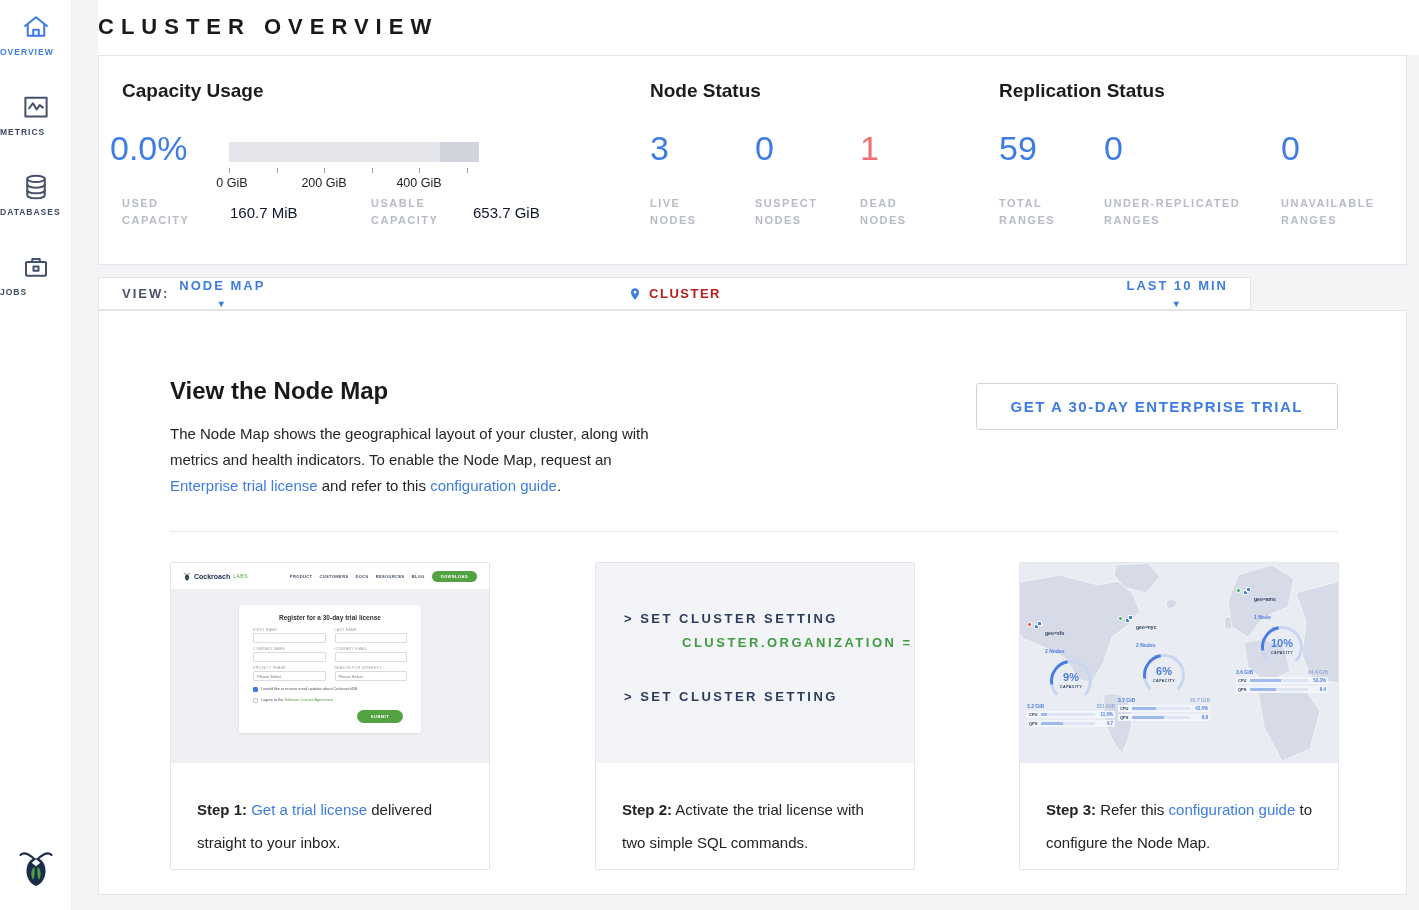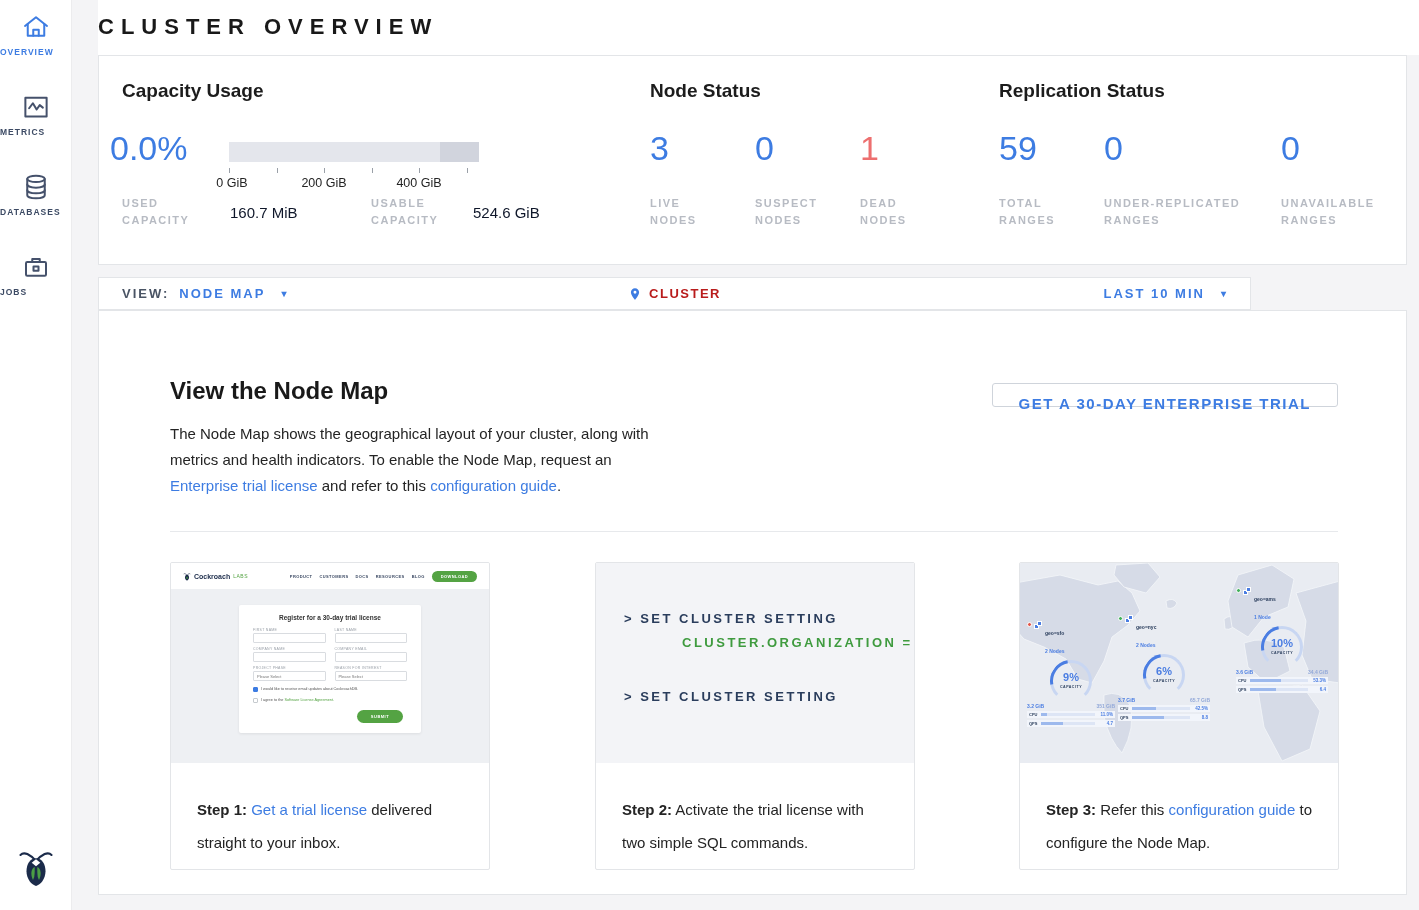--- a/index.html
+++ b/index.html
@@ -51,33 +51,33 @@
   .tick { position:absolute; top:112px; width:1px; height:5px; background:#9aa0a8; }
   .tick-lbl { position:absolute; top:120px; font-size:12.5px; color:#242424; transform:translateX(-50%); white-space:nowrap; }
 
   
   .view-bar {
     left:98px; top:277px; width:1153px; height:33px;
     display:flex; align-items:center; font-size:13px; letter-spacing:2px;
   }
   .view-left { position:absolute; left:23px; display:flex; align-items:center; gap:10px; }
   .view-label { color:#4a5464; font-weight:bold; }
-  .dd { color:#3d7ce2; font-weight:bold; cursor:pointer; display:flex; align-items:center; gap:16px; }
+  .dd { color:#3d7ce2; font-weight:bold; cursor:pointer; display:flex; align-items:center; gap:5px;flex-direction:column; }
   .caret { font-size:10px; color:#3d7ce2; }
   .view-center { margin:0 auto; display:flex; align-items:center; gap:7px; font-weight:bold; letter-spacing:1.5px; color:#b91c1c; }
   .view-right { position:absolute; right:22px; }
 
   
   .main-panel { left:98px; top:310px; width:1309px; height:585px; }
   .nm-title { position:absolute; left:71px; top:66px; font-size:24px; font-weight:700; color:#191919; }
   .nm-desc { position:absolute; left:71px; top:110px; width:480px; font-size:15px; line-height:26px; color:#242424; }
   a.lnk { color:#3d7ce2; text-decoration:none; cursor:pointer; }
   .trial-btn {
-    position:absolute; right:68px; top:72px; height:24px; line-height:39px;
-    padding:0 26px; background:#fff; border:1px solid #cfd4db; border-radius:3px;
+    position:absolute; right:68px; top:72px; height:47px; line-height:39px;
+    padding:0 34px; background:#fff; border:1px solid #cfd4db; border-radius:3px;
     color:#3d7ce2; font-size:15px; font-weight:600; letter-spacing:1.5px;
     font-family:"Liberation Sans", sans-serif; cursor:pointer;
   }
   .nm-divider { position:absolute; left:71px; right:68px; top:220px; height:1px; background:#e7e9ec; }
 
   .step-card {
     position:absolute; top:251px; width:320px; height:308px;
     border:1px solid #e3e5e8; border-radius:2px; background:#fff; overflow:hidden;
   }
   .card-img { position:relative; width:318px; height:200px; overflow:hidden; }
@@ -226,21 +226,21 @@
   <div class="tick" style="left:368px"></div>
   <div class="tick-lbl" style="left:133px">0 GiB</div>
   <div class="tick-lbl" style="left:225px">200 GiB</div>
   <div class="tick-lbl" style="left:320px">400 GiB</div>
 
   <div class="stat-label" style="left:23px">USED
 CAPACITY</div>
   <div class="stat-value" style="left:131px">160.7 MiB</div>
   <div class="stat-label" style="left:272px">USABLE
 CAPACITY</div>
-  <div class="stat-value" style="left:374px">524.6 GiB</div>
+  <div class="stat-value" style="left:374px">653.7 GiB</div>
 
   <div class="sec-title" style="left:551px">Node Status</div>
   <div class="big-num" style="left:551px">3</div>
   <div class="stat-label" style="left:551px">LIVE
 NODES</div>
   <div class="big-num" style="left:656px">0</div>
   <div class="stat-label" style="left:656px">SUSPECT
 NODES</div>
   <div class="big-num dead" style="left:761px">1</div>
   <div class="stat-label" style="left:761px">DEAD

